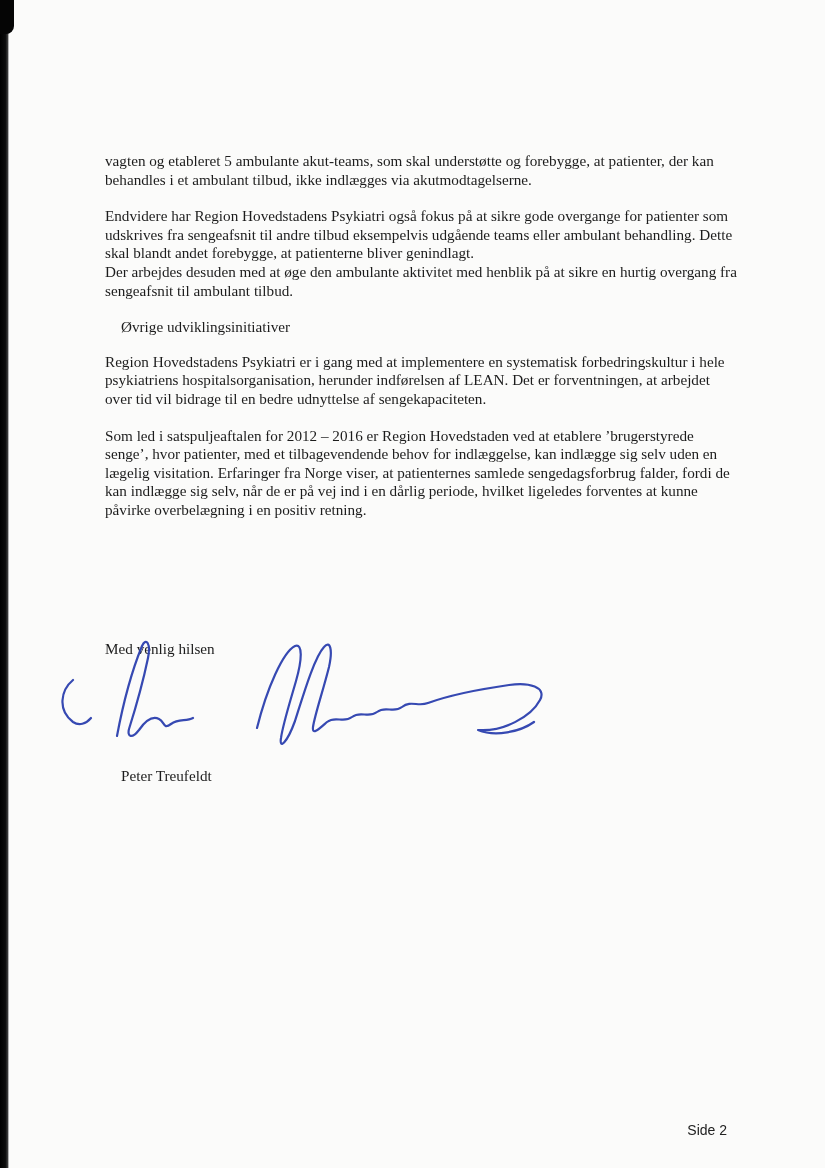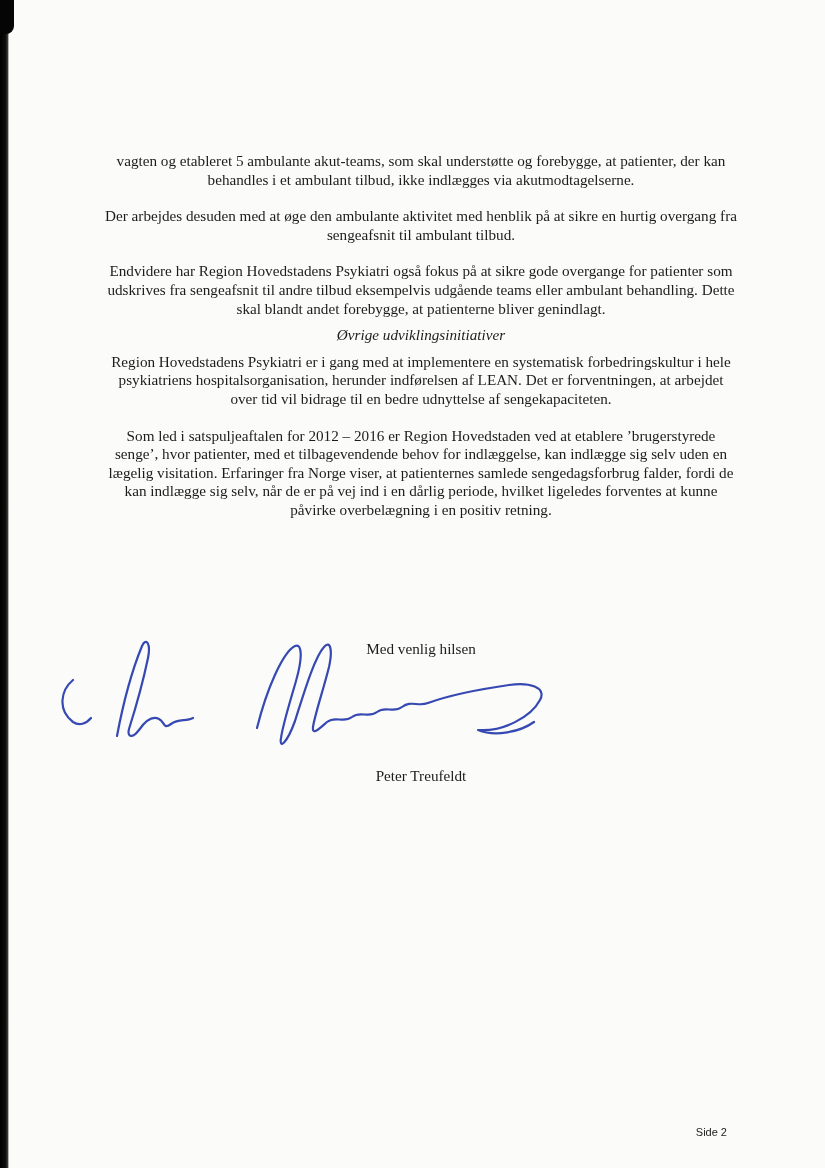--- a/index.html
+++ b/index.html
@@ -32,31 +32,30 @@
     background: #050505;
     border-bottom-right-radius: 8px;
   }
   .content {
     position: absolute;
     left: 105px;
     top: 152px;
     width: 632px;
     font-size: 15.2px;
     line-height: 18.6px;
-    text-align: center;
+    text-align: left;
   }
   .para {
     margin: 0 0 18px 0;
   }
   .para.no-gap {
     margin-bottom: 0;
   }
   .heading-italic {
-    font-style: italic;
-    margin: 8px;
+    margin: 16px;
   }
   .signoff {
     margin-top: 120px;
     position: relative;
   }
   .closing {
     margin: 0;
   }
   .signature-wrap {
     position: relative;
@@ -70,36 +69,36 @@
   }
   .signer-name, .signer-title {
     margin: 16px;
     line-height: 19px;
   }
   .page-footer {
     position: absolute;
     right: 98px;
     bottom: 30px;
     font-family: "Liberation Sans", sans-serif;
-    font-size: 11px;
+    font-size: 14px;
     color: #222;
   }
 </style>
 </head>
 <body>
 
 <div class="scan-edge"></div>
 <div class="scan-edge-top"></div>
 
 <main class="content">
 
   <p class="para">vagten og etableret 5 ambulante akut-teams, som skal understøtte og forebygge, at patienter, der kan behandles i et ambulant tilbud, ikke indlægges via akutmodtagelserne.</p>
 
+  <p class="para no-gap">Endvidere har Region Hovedstadens Psykiatri også fokus på at sikre gode overgange for patienter som udskrives fra sengeafsnit til andre tilbud eksempelvis udgående teams eller ambulant behandling. Dette skal blandt andet forebygge, at patienterne bliver genindlagt.</p>
   <p class="para">Der arbejdes desuden med at øge den ambulante aktivitet med henblik på at sikre en hurtig overgang fra sengeafsnit til ambulant tilbud.</p>
-  <p class="para no-gap">Endvidere har Region Hovedstadens Psykiatri også fokus på at sikre gode overgange for patienter som udskrives fra sengeafsnit til andre tilbud eksempelvis udgående teams eller ambulant behandling. Dette skal blandt andet forebygge, at patienterne bliver genindlagt.</p>
 
   <p class="heading-italic">Øvrige udviklingsinitiativer</p>
   <p class="para">Region Hovedstadens Psykiatri er i gang med at implementere en systematisk forbedringskultur i hele psykiatriens hospitalsorganisation, herunder indførelsen af LEAN. Det er forventningen, at arbejdet over tid vil bidrage til en bedre udnyttelse af sengekapaciteten.</p>
 
   <p class="para">Som led i satspuljeaftalen for 2012 – 2016 er Region Hovedstaden ved at etablere ’brugerstyrede senge’, hvor patienter, med et tilbagevendende behov for indlæggelse, kan indlægge sig selv uden en lægelig visitation. Erfaringer fra Norge viser, at patienternes samlede sengedagsforbrug falder, fordi de kan indlægge sig selv, når de er på vej ind i en dårlig periode, hvilket ligeledes forventes at kunne påvirke overbelægning i en positiv retning.</p>
 
   <div class="signoff">
     <p class="closing">Med venlig hilsen</p>
 
     <div class="signature-wrap">

